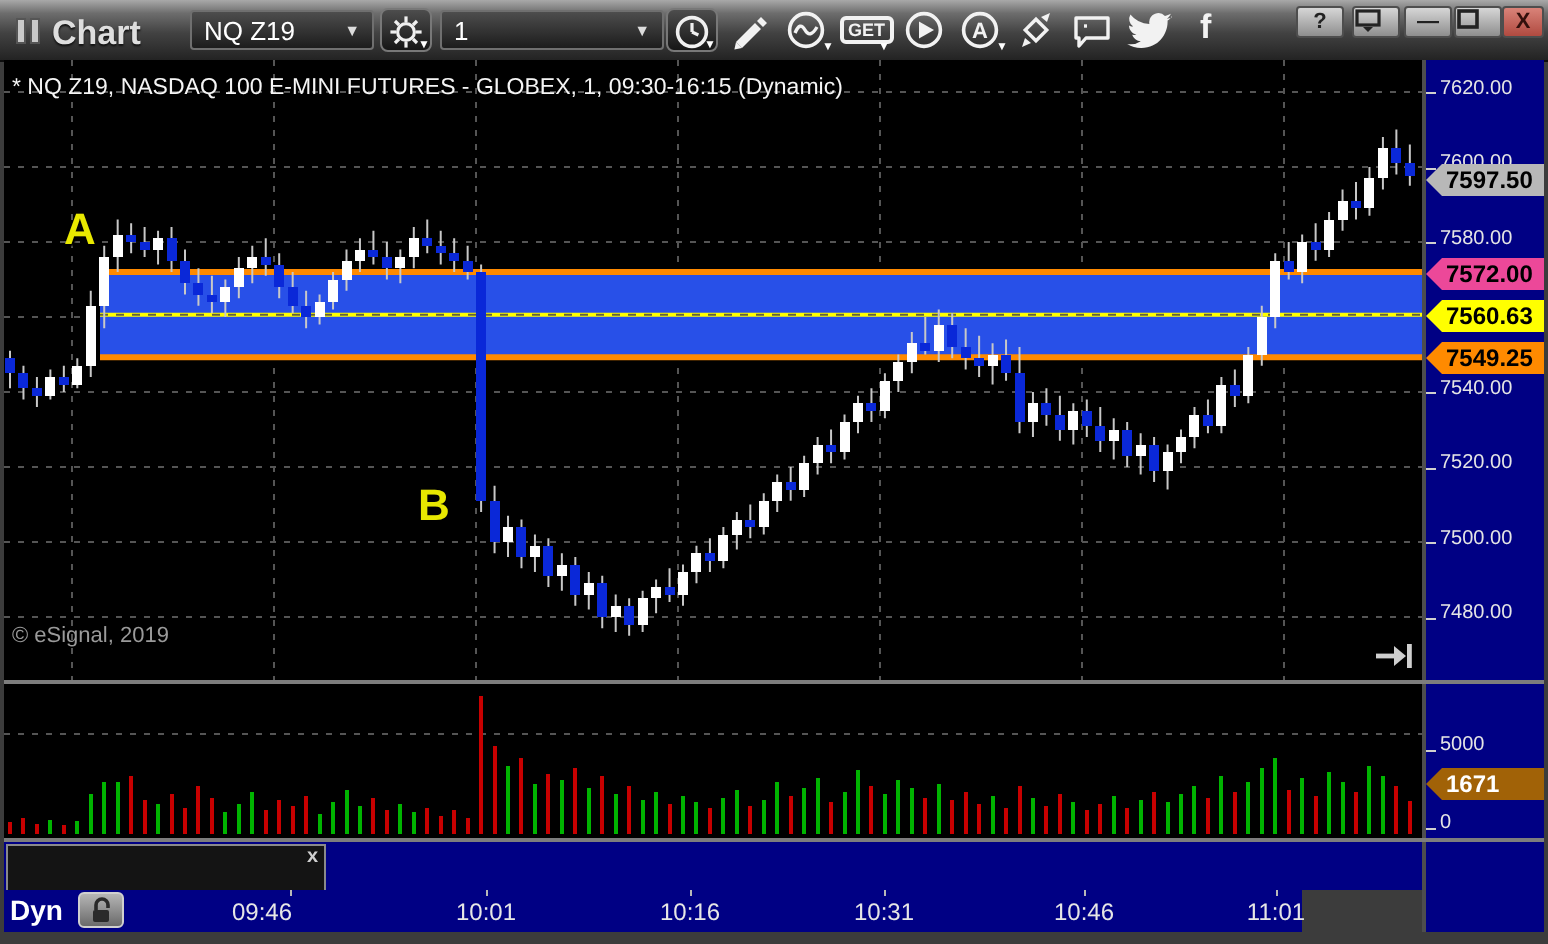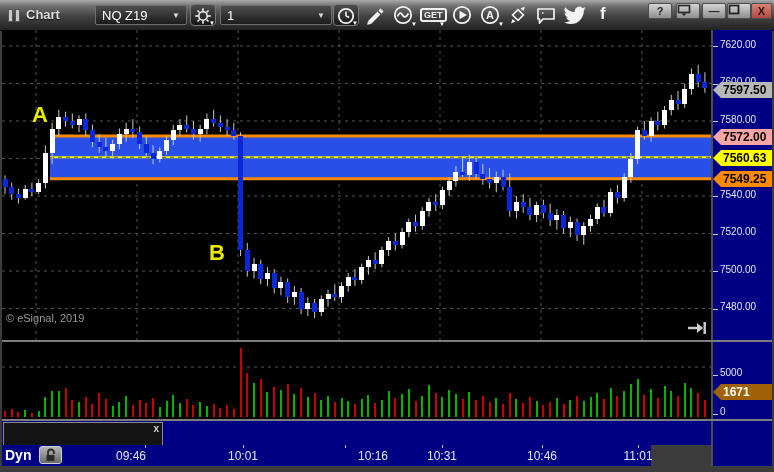--- a/index.html
+++ b/index.html
@@ -5,21 +5,21 @@
   html,body{margin:0;padding:0;background:#222;}
   .win{position:relative;width:774px;height:472px;background:#3c3c3c;overflow:hidden;
        font-family:"Liberation Sans",sans-serif;-webkit-font-smoothing:antialiased;}
   
   .titlebar{position:absolute;left:0;top:0;width:774px;height:30px;
     background:linear-gradient(#a9a9a9 0%,#6d6d6d 22%,#424242 55%,#232323 100%);
     border-bottom:1px solid #0c0c0c;}
   .winicon{position:absolute;left:8px;top:9px;width:14px;height:13px;}
   .winicon i{position:absolute;top:0;width:5px;height:13px;background:#c9c9c9;border:1px solid #555;box-sizing:border-box;}
   .winicon i:first-child{left:0;} .winicon i:last-child{left:7px;}
-  .tb-title{position:absolute;left:26px;top:7px;font-size:13px;font-weight:bold;color:#dedede;text-shadow:0 1px 1px #111;text-align:right;}
+  .tb-title{position:absolute;left:26px;top:7px;font-size:17px;font-weight:bold;color:#dedede;text-shadow:0 1px 1px #111;text-align:right;}
   .combo{position:absolute;top:5px;height:20px;background:linear-gradient(#4d4d4d,#1c1c1c);
     border:1px solid #6f6f6f;border-radius:2px;color:#fff;font-size:13px;box-sizing:border-box;
     display:flex;align-items:center;padding:0 6px;cursor:default;}
   .combo .caret{margin-left:auto;font-size:8px;color:#ddd;}
   .combo.symbol{left:95px;width:92px;}
   .combo.interval{left:220px;width:112px;}
   .toolbtn{position:absolute;top:4px;width:26px;height:22px;background:linear-gradient(#4d4d4d,#161616);
     border:1px solid #787878;border-radius:4px;box-sizing:border-box;}
   .toolbtn svg{position:absolute;left:2px;top:1px;}
   .toolbtn .mini-caret,.flaticon .mini-caret{position:absolute;right:0px;bottom:-1px;font-size:6px;color:#fff;}
@@ -438,20 +438,21 @@
         <rect x="673.5" y="70.375" width="5" height="3.75" fill="#0a28d8" shape-rendering="crispEdges"></rect>
         <line x1="682.73" x2="682.73" y1="53.5" y2="77.875" stroke="#c8c8c8" stroke-width="1"></line>
         <rect x="680.23" y="59.125" width="5" height="15" fill="#ffffff" shape-rendering="crispEdges"></rect>
         <line x1="689.46" x2="689.46" y1="38.5" y2="64.75" stroke="#c8c8c8" stroke-width="1"></line>
         <rect x="686.96" y="44.125" width="5" height="15" fill="#ffffff" shape-rendering="crispEdges"></rect>
         <line x1="696.19" x2="696.19" y1="34.75" y2="57.25" stroke="#c8c8c8" stroke-width="1"></line>
         <rect x="693.69" y="44.125" width="5" height="7.5" fill="#0a28d8" shape-rendering="crispEdges"></rect>
         <line x1="702.9200000000001" x2="702.9200000000001" y1="42.25" y2="62.875" stroke="#c8c8c8" stroke-width="1"></line>
         <rect x="700.4200000000001" y="51.625" width="5" height="6.5625" fill="#0a28d8" shape-rendering="crispEdges"></rect>
       </svg>
+    <div class="chart-title">* NQ Z19, NASDAQ 100 E-MINI FUTURES - GLOBEX, 1, 09:30-16:15 (Dynamic)</div>
     <div class="copyright">© eSignal, 2019</div>
     <div class="goto-last">
       <svg width="22" height="16" viewBox="0 0 22 16">
         <line x1="2" y1="8" x2="14" y2="8" stroke="#cfcfcf" stroke-width="2.4"></line>
         <path d="M11 3 L17 8 L11 13 Z" fill="#cfcfcf"></path>
         <rect x="17.5" y="2" width="2.4" height="12" fill="#cfcfcf"></rect>
       </svg>
     </div>
     <div id="markers">
         <div class="marker" style="left: 30px; top: 74px;">A</div>
@@ -588,21 +589,21 @@
           <path d="M8 8 V5.5 a3 3 0 0 1 6 0 V7" stroke="#2a2a2a" stroke-width="1.8" fill="none"></path>
           <rect x="6.5" y="8" width="8" height="6" rx="1" fill="#2a2a2a"></rect>
         </svg>
       </span>
     </span>
     <div id="time-labels">
         <div class="tlabel" style="left: 129px;">09:46</div>
         <div class="ttick" style="left: 143px;"></div>
         <div class="tlabel" style="left: 241px;">10:01</div>
         <div class="ttick" style="left: 241px;"></div>
-        <div class="tlabel" style="left: 343px; margin-left: 28px;">10:16</div>
+        <div class="tlabel" style="left: 343px;">10:16</div>
         <div class="ttick" style="left: 343px;"></div>
         <div class="tlabel" style="left: 440px;">10:31</div>
         <div class="ttick" style="left: 440px;"></div>
         <div class="tlabel" style="left: 540px;">10:46</div>
         <div class="ttick" style="left: 540px;"></div>
         <div class="tlabel" style="left: 636px;">11:01</div>
         <div class="ttick" style="left: 636px;"></div>
       </div>
   </div>
 
@@ -624,20 +625,20 @@
         <div class="axis-label" style="top: 233.5px;">7500.00</div>
         <div class="axis-tick" style="top: 278.5px;"></div>
         <div class="axis-label" style="top: 271px;">7480.00</div>
         <div class="axis-tick" style="top: 345px;"></div>
         <div class="axis-label" style="top: 337px;">5000</div>
         <div class="axis-tick" style="top: 384px;"></div>
         <div class="axis-label" style="top: 376px;">0</div>
       </div>
     <div id="badges">
         <div class="badge" style="top: 52px; background: rgb(184, 184, 184); color: rgb(0, 0, 0);">7597.50</div>
-        <div class="badge" style="top: 99px; background: #fca5a5; color: rgb(0, 0, 0);">7572.00</div>
+        <div class="badge" style="top: 99px; background: #ec4899; color: rgb(0, 0, 0);">7572.00</div>
         <div class="badge" style="top: 120px; background: rgb(255, 255, 0); color: rgb(0, 0, 0);">7560.63</div>
         <div class="badge" style="top: 141px; background: rgb(255, 138, 0); color: rgb(0, 0, 0);">7549.25</div>
         <div class="badge" style="top: 354px; background: #a16207; color: rgb(255, 255, 255);">1671</div>
       </div>
   </div>
 
 </div>
 
 </body></html>

